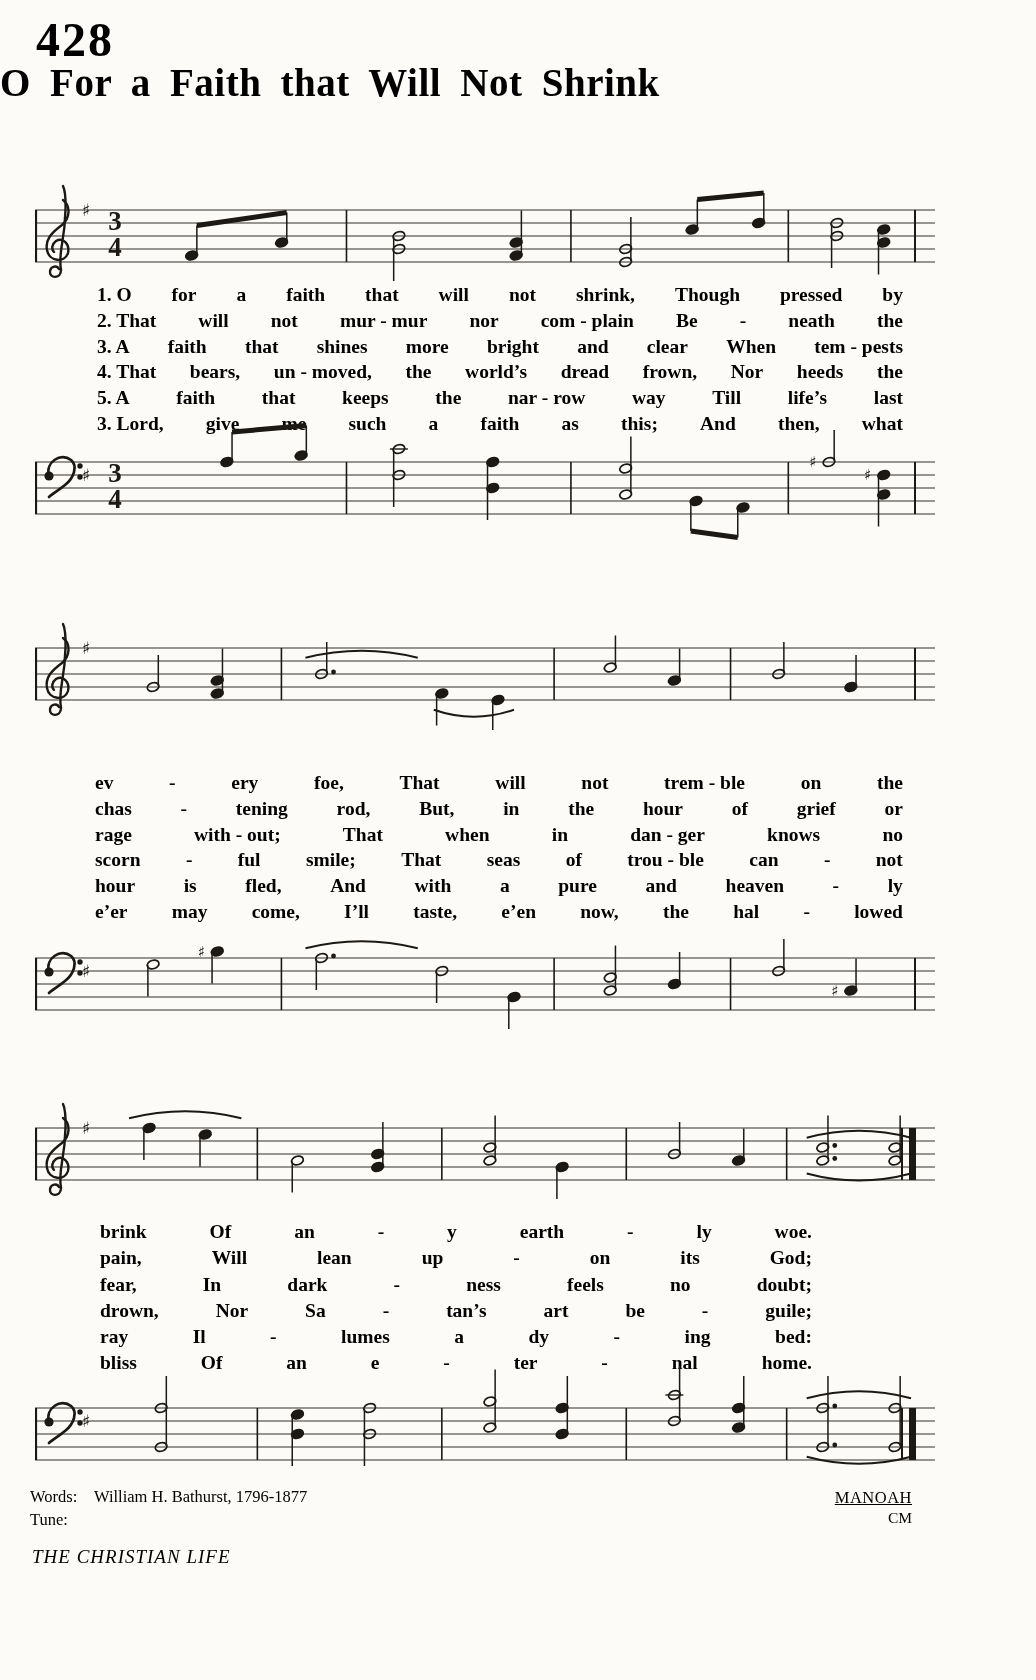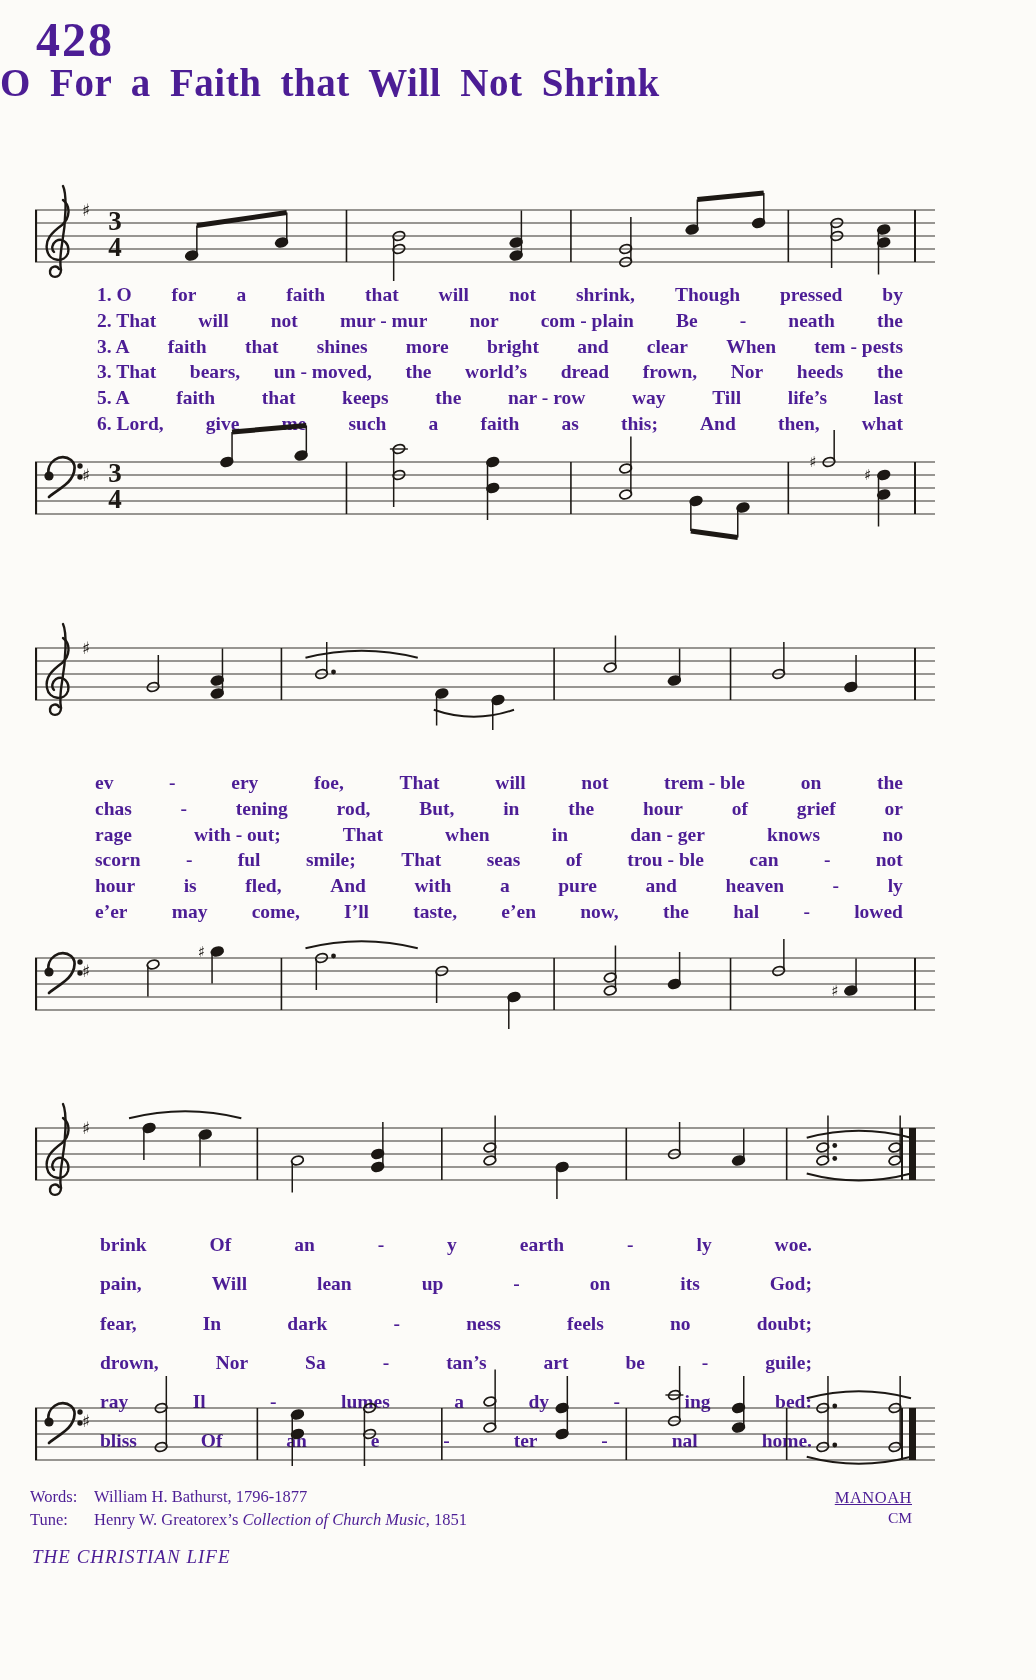--- a/index.html
+++ b/index.html
@@ -1,36 +1,36 @@
 <!DOCTYPE html>
 <html><head>
 <meta charset="utf-8">
 <style>
   html,body{margin:0;padding:0;background:#e9e7e2;}
   .page{
     position:relative;width:1036px;height:1680px;margin:0 auto;
-    background:#fcfbf8;color:#4c1d95;
+    background:#fcfbf8;color:#000000;
     font-family:"Liberation Serif",serif;overflow:hidden;
   }
   .hymn-number{
     position:absolute;left:36px;top:12px;
     font-size:48px;font-weight:700;letter-spacing:2px;
   }
   .hymn-title{
     position:absolute;left:0;right:66px;top:60px;margin:0;
     font-size:39px;font-weight:700;
     letter-spacing:.5px;word-spacing:9px;
   }
   .staff-host{position:absolute;left:35px;width:900px;height:124px;}
   .verses{position:absolute;display:flex;flex-direction:column;}
   .verse-line{
     display:flex;justify-content:space-between;align-items:baseline;
     height:25.8px;font-size:19.5px;font-weight:700;white-space:pre;
   }
-  .verses.v3 .verse-line{height:26.3px;margin-top:13px;}
+  .verses.v3 .verse-line{height:26.3px;}
   .credits{position:absolute;left:30px;top:1487px;font-size:16.5px;}
   .credit-line{display:flex;margin-bottom:3px;}
   .credit-label{width:64px;}
   .credit-value em{font-style:italic;}
   .tune-name{position:absolute;right:124px;top:1488px;font-size:16.5px;letter-spacing:.5px;text-decoration:underline;}
   .meter{position:absolute;right:124px;top:1509px;font-size:15.5px;text-align:right;margin-left:38px;}
   .section-footer{
     position:absolute;left:32px;top:1546px;
     font-style:italic;font-size:19px;letter-spacing:1px;
   }
@@ -99,23 +99,23 @@
         <g>
           <ellipse cx="848.72" cy="51.5" rx="6" ry="4.2" transform="rotate(-18 848.72 51.5)" fill="#1c1814" stroke="#1c1814" stroke-width="1.7"></ellipse>
           <ellipse cx="848.72" cy="64.5" rx="6" ry="4.2" transform="rotate(-18 848.72 64.5)" fill="#1c1814" stroke="#1c1814" stroke-width="1.7"></ellipse>
           <line x1="843.52" y1="52.5" x2="843.52" y2="96.5" stroke="#1c1814" stroke-width="1.5"></line>
         </g>
       </svg></div>
   <div class="verses" style="top:284px;left:97px;width:806px">
       <div class="verse-line"><span>1. O</span><span>for</span><span>a</span><span>faith</span><span>that</span><span>will</span><span>not</span><span>shrink,</span><span>Though</span><span>pressed</span><span>by</span></div>
       <div class="verse-line"><span>2. That</span><span>will</span><span>not</span><span>mur - mur</span><span>nor</span><span>com - plain</span><span>Be</span><span>-</span><span>neath</span><span>the</span></div>
       <div class="verse-line"><span>3. A</span><span>faith</span><span>that</span><span>shines</span><span>more</span><span>bright</span><span>and</span><span>clear</span><span>When</span><span>tem - pests</span></div>
-      <div class="verse-line"><span>3. That</span><span>bears,</span><span>un - moved,</span><span>the</span><span>world’s</span><span>dread</span><span>frown,</span><span>Nor</span><span>heeds</span><span>the</span></div>
+      <div class="verse-line"><span>4. That</span><span>bears,</span><span>un - moved,</span><span>the</span><span>world’s</span><span>dread</span><span>frown,</span><span>Nor</span><span>heeds</span><span>the</span></div>
       <div class="verse-line"><span>5. A</span><span>faith</span><span>that</span><span>keeps</span><span>the</span><span>nar - row</span><span>way</span><span>Till</span><span>life’s</span><span>last</span></div>
-      <div class="verse-line"><span>6. Lord,</span><span>give</span><span>me</span><span>such</span><span>a</span><span>faith</span><span>as</span><span>this;</span><span>And</span><span>then,</span><span>what</span></div>
+      <div class="verse-line"><span>3. Lord,</span><span>give</span><span>me</span><span>such</span><span>a</span><span>faith</span><span>as</span><span>this;</span><span>And</span><span>then,</span><span>what</span></div>
     </div>
   <div class="staff-host" style="top:420px"><svg viewBox="0 -10 900 124" width="900" height="124">
         <line x1="0" y1="32" x2="900" y2="32" stroke="#1c1814" stroke-width="1.1" opacity="0.9"></line>
         <line x1="0" y1="45" x2="900" y2="45" stroke="#1c1814" stroke-width="1.1" opacity="0.9"></line>
         <line x1="0" y1="58" x2="900" y2="58" stroke="#1c1814" stroke-width="1.1" opacity="0.9"></line>
         <line x1="0" y1="71" x2="900" y2="71" stroke="#1c1814" stroke-width="1.1" opacity="0.9"></line>
         <line x1="0" y1="84" x2="900" y2="84" stroke="#1c1814" stroke-width="1.1" opacity="0.9"></line>
         <line x1="1" y1="32" x2="1" y2="84" stroke="#1c1814" stroke-width="2.2"></line>
         <g>
           <circle cx="14" cy="46" r="4.6" fill="#1c1814"></circle>
@@ -449,21 +449,20 @@
         <path d="M 771.73 80.75 Q 823.86 94.75 875.99 80.75" fill="none" stroke="#1c1814" stroke-width="1.9"></path>
       </svg></div>
 
   <div class="credits">
     <div class="credit-line">
       <span class="credit-label">Words:</span>
       <span class="credit-value">William H. Bathurst, 1796-1877</span>
     </div>
     <div class="credit-line">
       <span class="credit-label">Tune:</span>
-      <span class="credit-value"><span>Henry W. Greatorex’s </span><em>Collection of Church Music</em><span>, 1851</span></span>
     </div>
   </div>
   <div class="tune-name">MANOAH</div>
   <div class="meter">CM</div>
 
   <div class="section-footer">THE CHRISTIAN LIFE</div>
 
 </div>
 
 </body></html>

